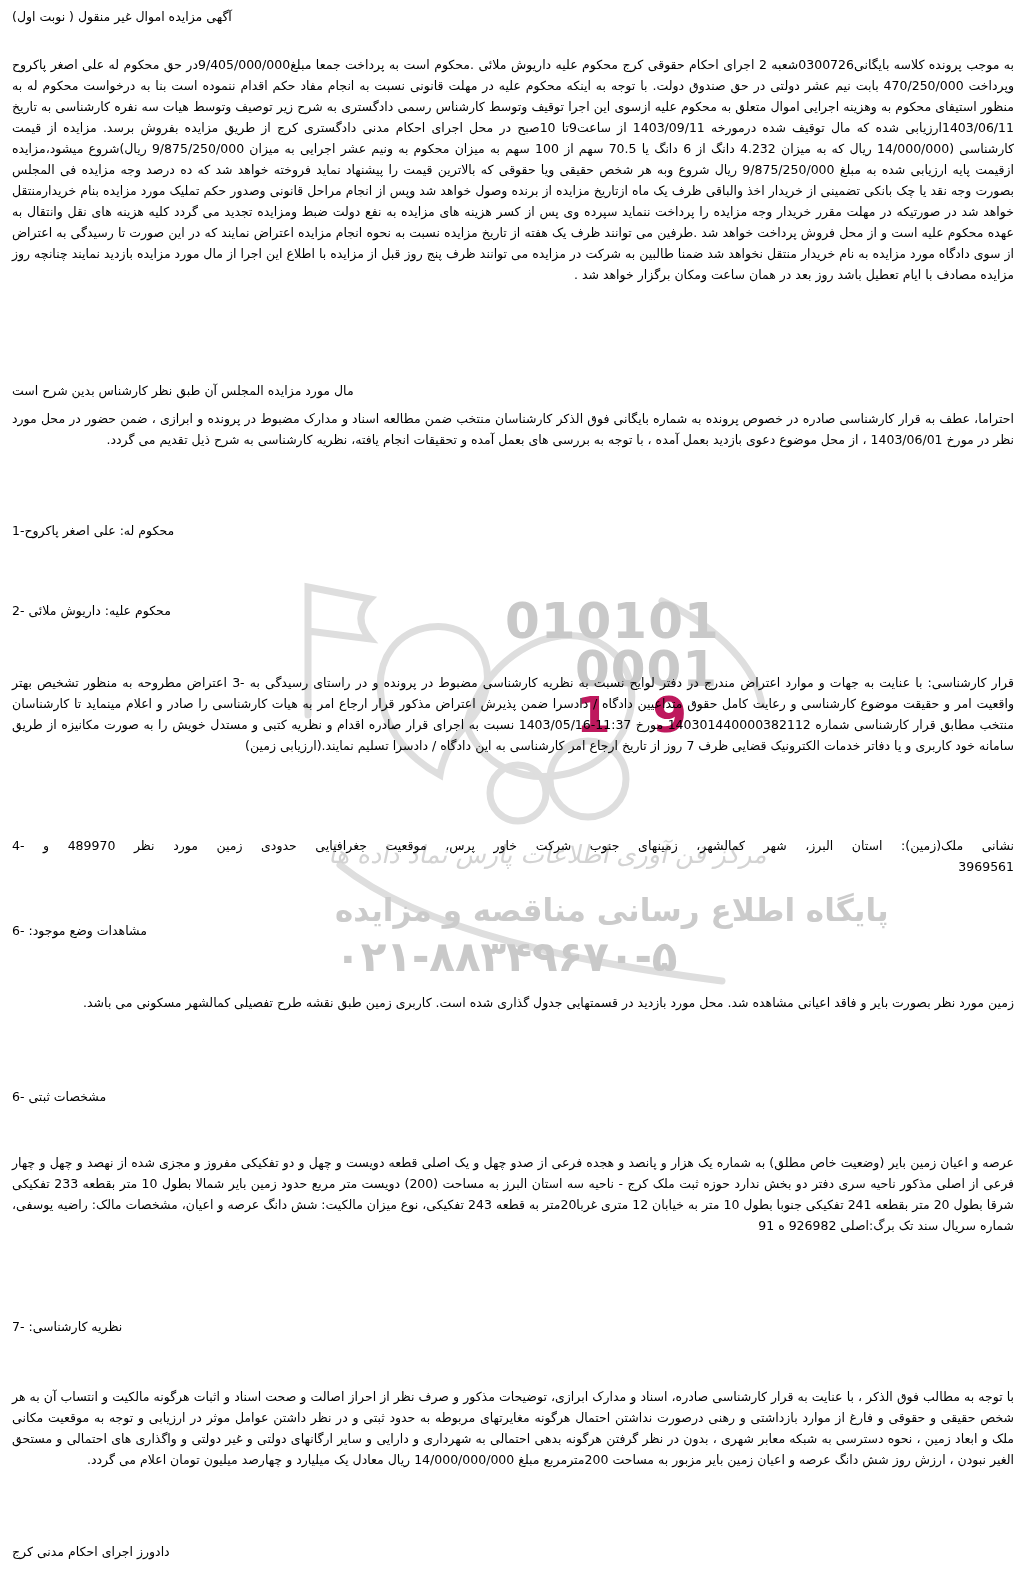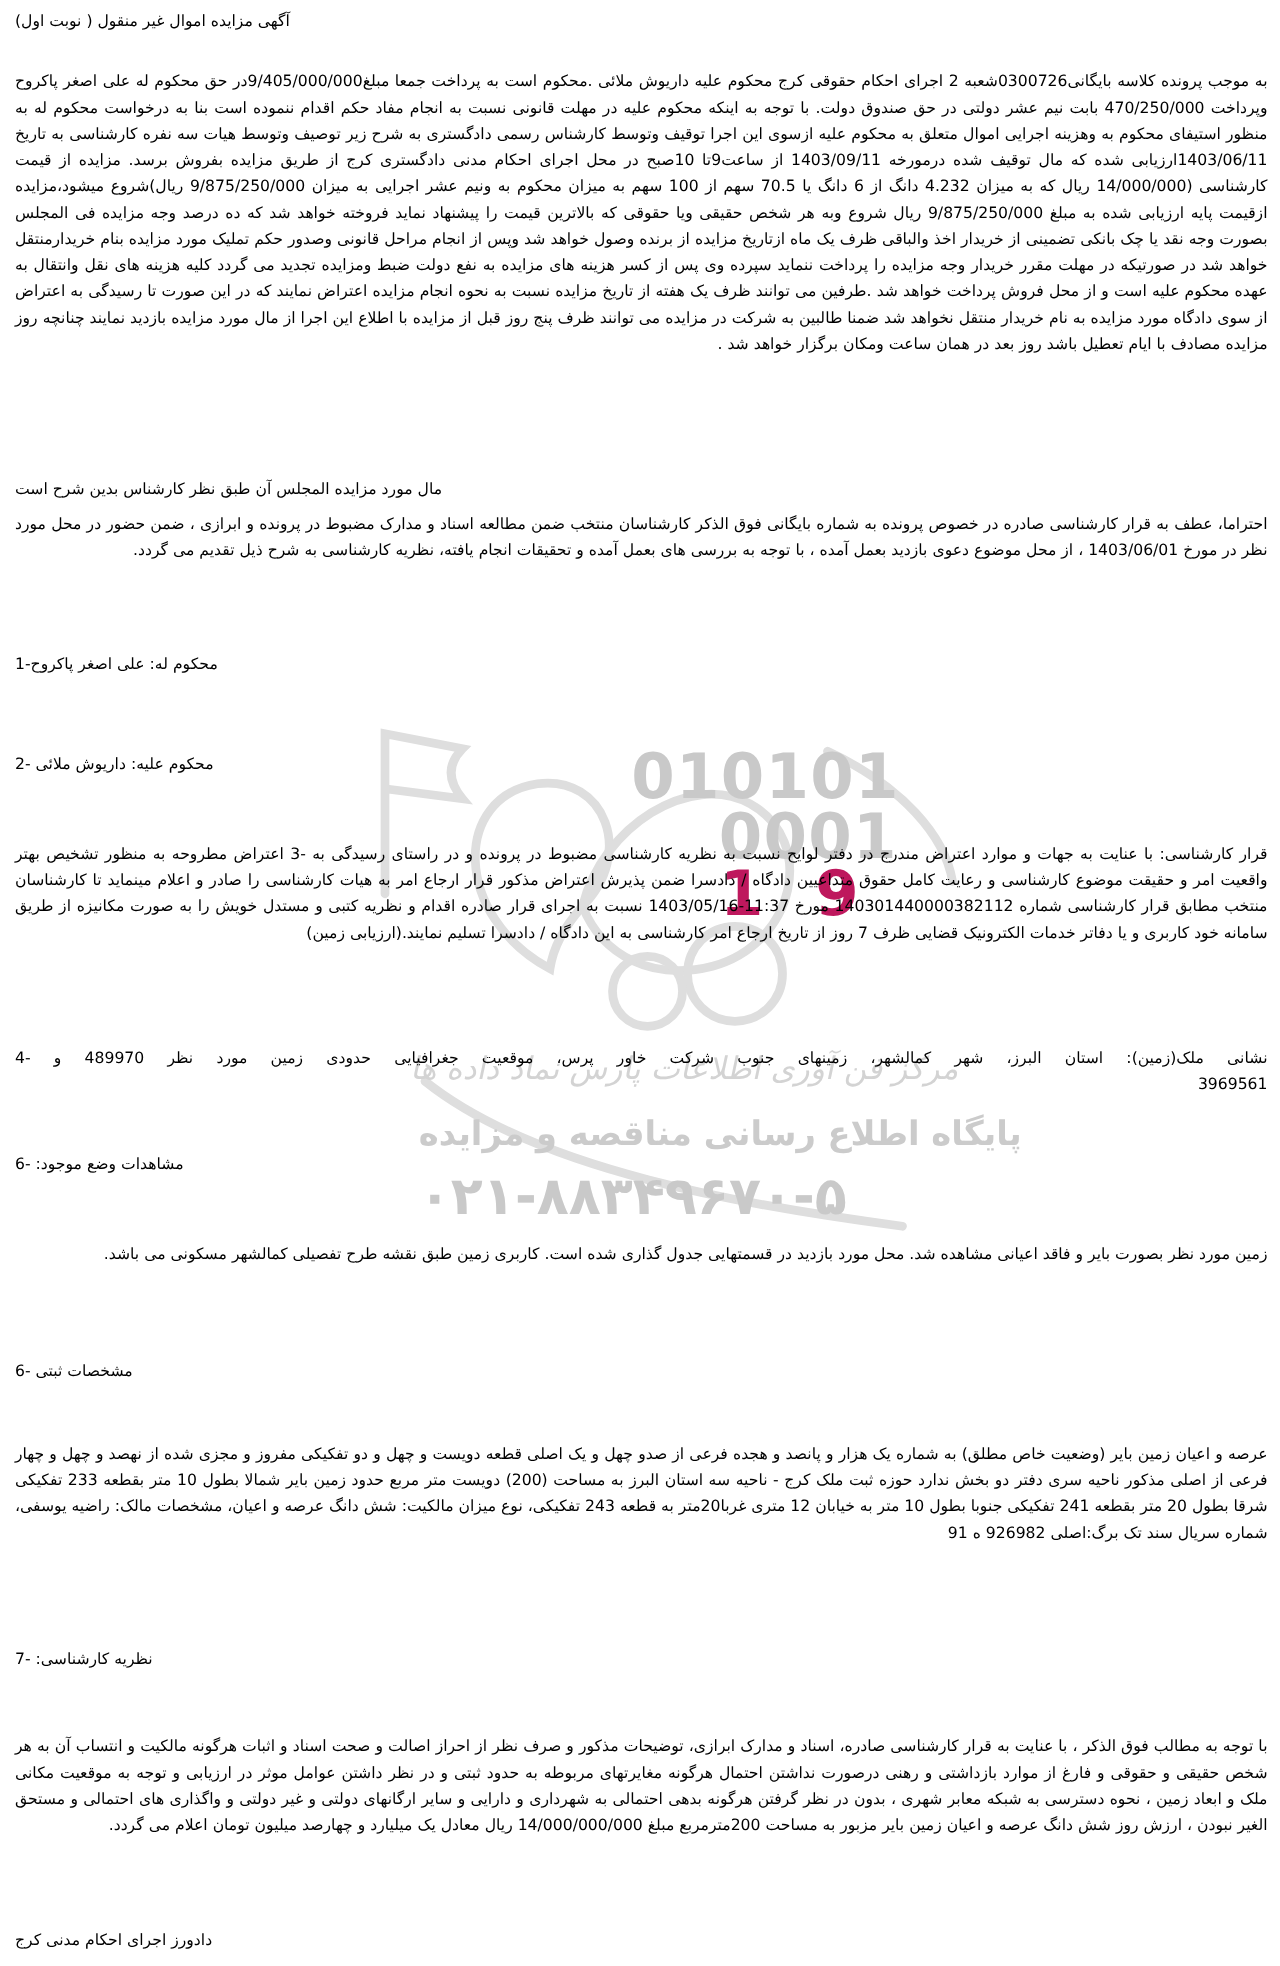--- a/index.html
+++ b/index.html
@@ -36,21 +36,21 @@
 
   
   #wm{position:absolute;inset:0;z-index:0;pointer-events:none;}
   .wm-item{position:absolute;white-space:nowrap;}
   .wm-digits{font-weight:bold;font-size:50px;letter-spacing:1px;color:#c9c9c9;line-height:1;}
   .wm-d1{left:505px;top:596px;}
   .wm-d2{left:575px;top:644px;}
   .wm-d3{left:576px;top:690px;word-spacing:22px;color:#be185d;}
   .wm-brand{left:315px;top:780px;font-weight:bold;font-size:44px;color:#c6c6c6;line-height:1;}
   .wm-fa1{left:330px;top:840px;font-size:25px;color:#d3d3d3;transform:skewX(-12deg);direction:rtl;line-height:1.2;}
-  .wm-fa2{left:335px;top:892px;font-size:27px;font-weight:bold;color:#cbcbcb;direction:rtl;line-height:1.2;}
+  .wm-fa2{left:335px;top:892px;font-size:31px;font-weight:bold;color:#cbcbcb;direction:rtl;line-height:1.2;}
   .wm-phone{left:335px;top:936px;font-size:42px;font-weight:bold;color:#c9c9c9;letter-spacing:3px;line-height:1;}
   .wm-svg{position:absolute;left:270px;top:565px;}
 </style>
 </head>
 <body>
 
 <div id="doc">
 
   <div id="wm">
     <svg class="wm-svg" width="520" height="450" viewBox="0 0 520 450" fill="none" stroke="#dedede" stroke-width="7" stroke-linecap="round">

